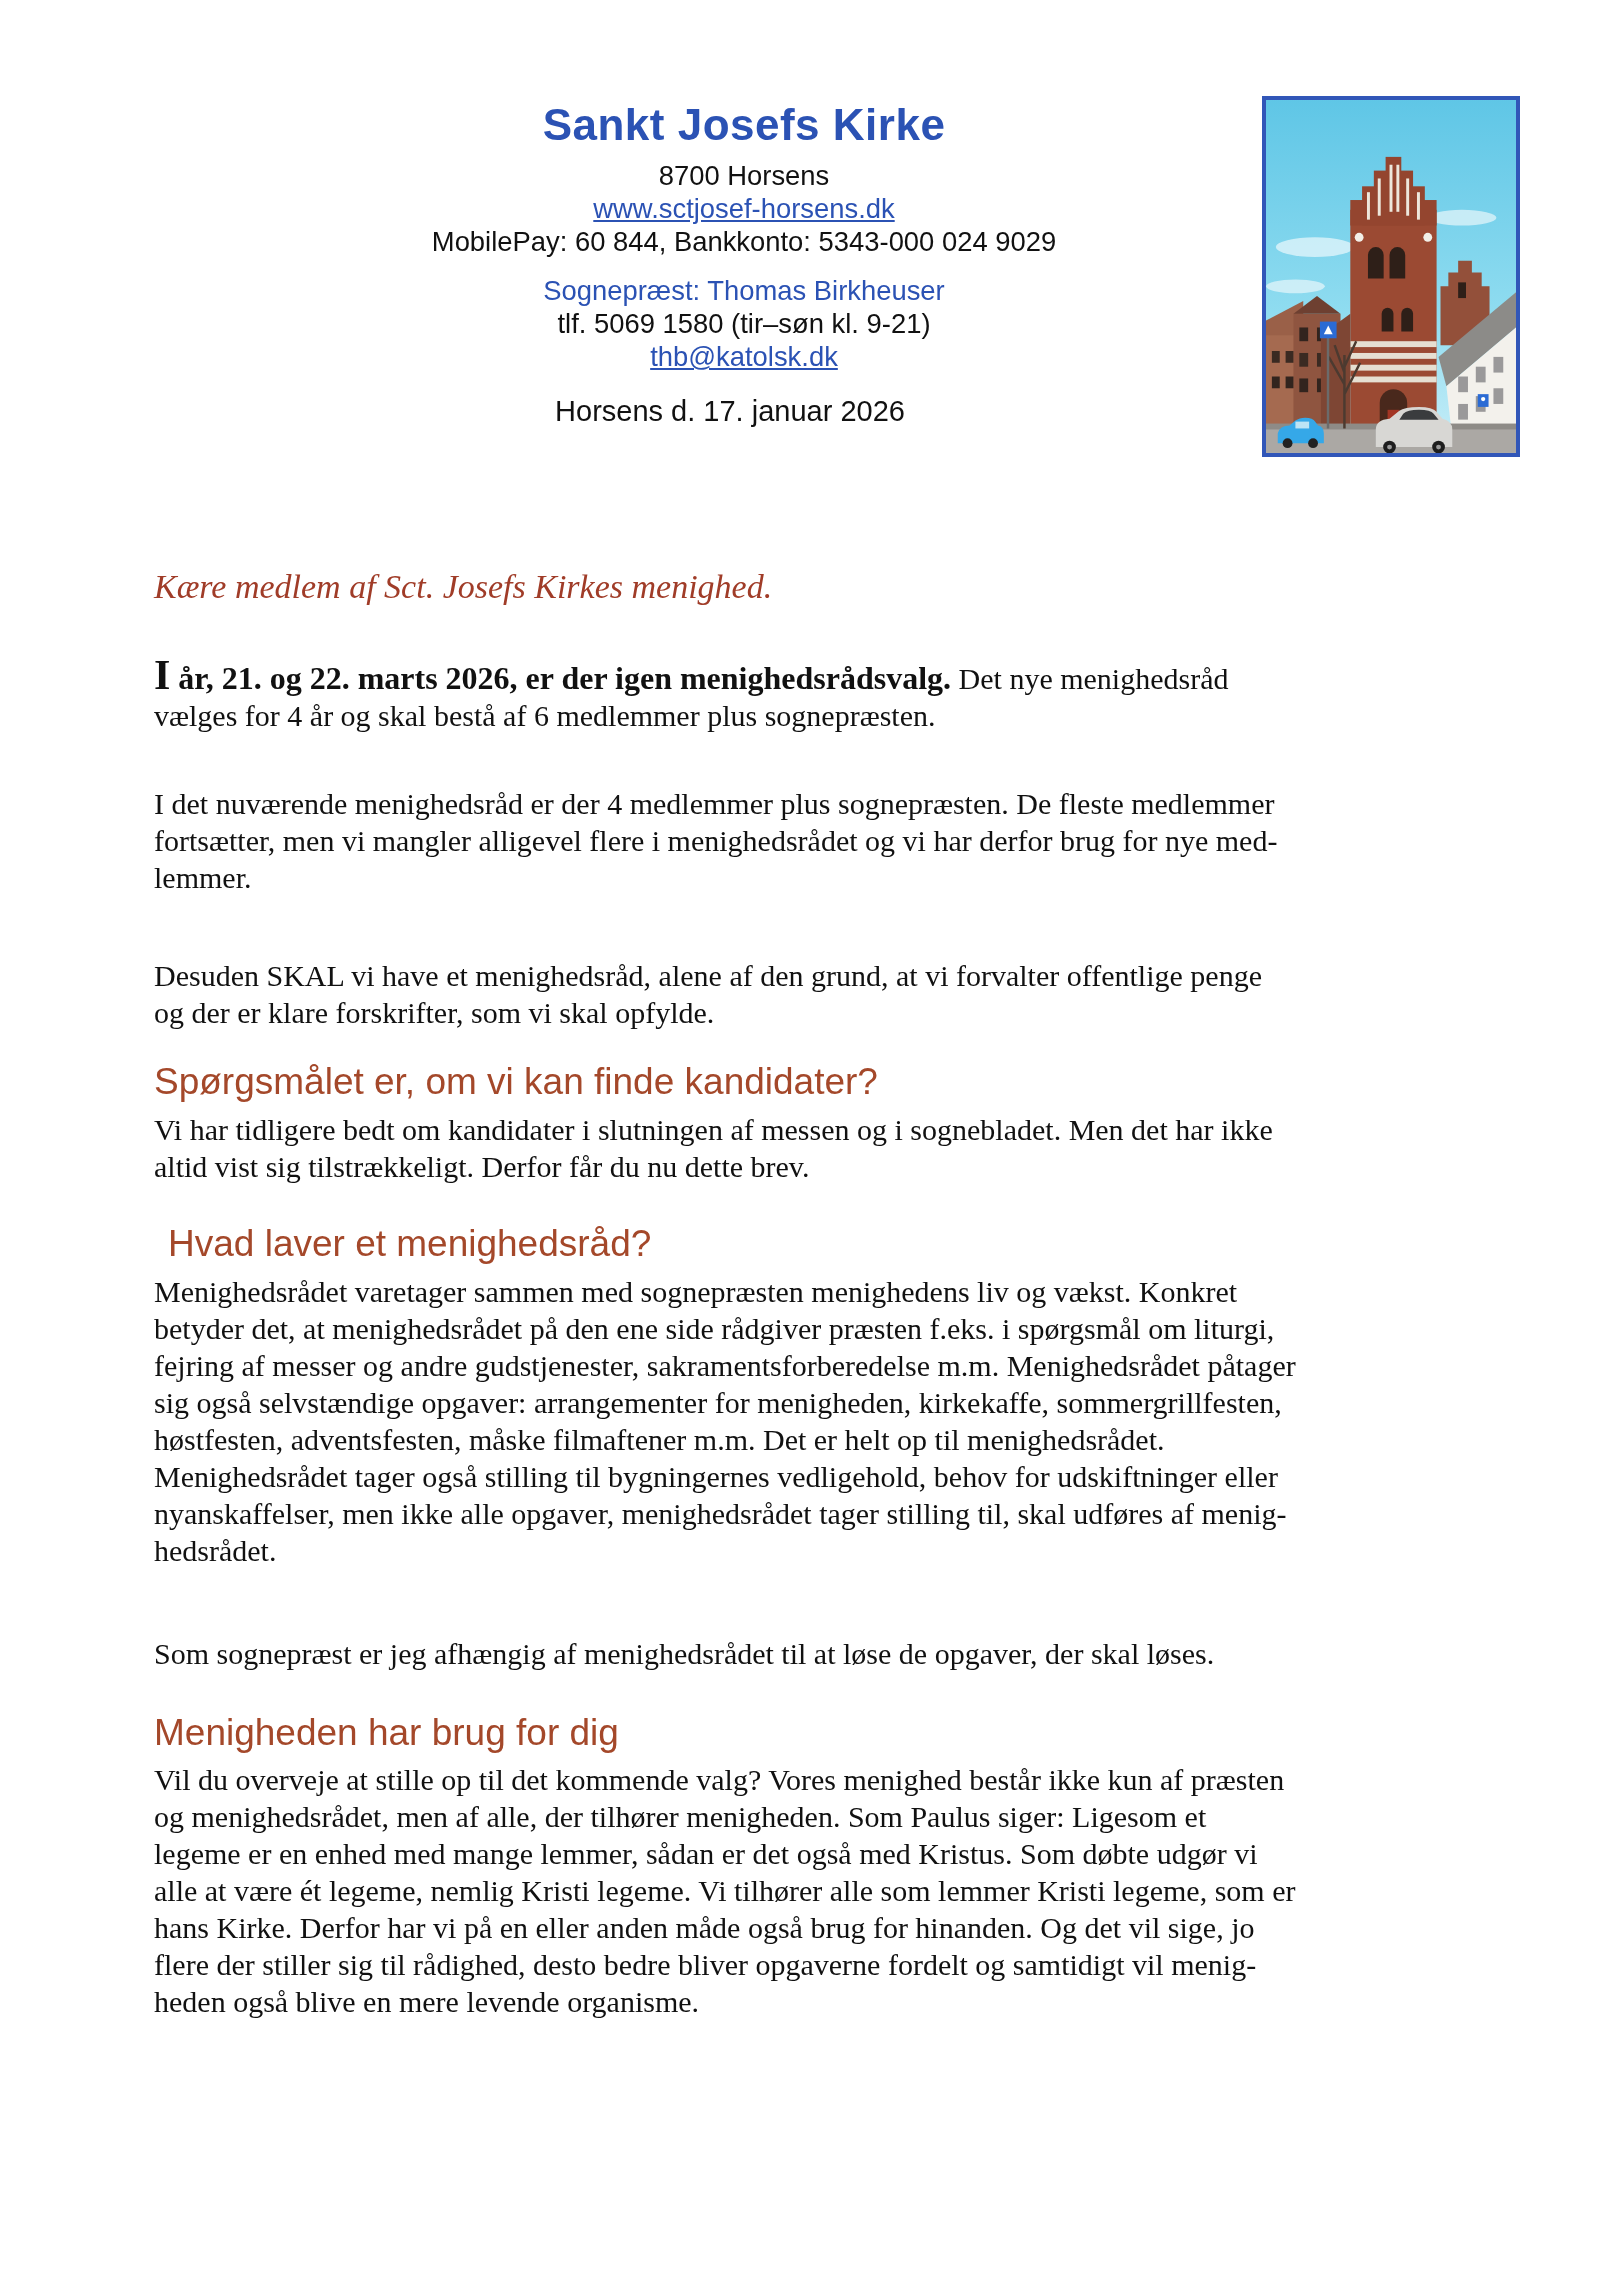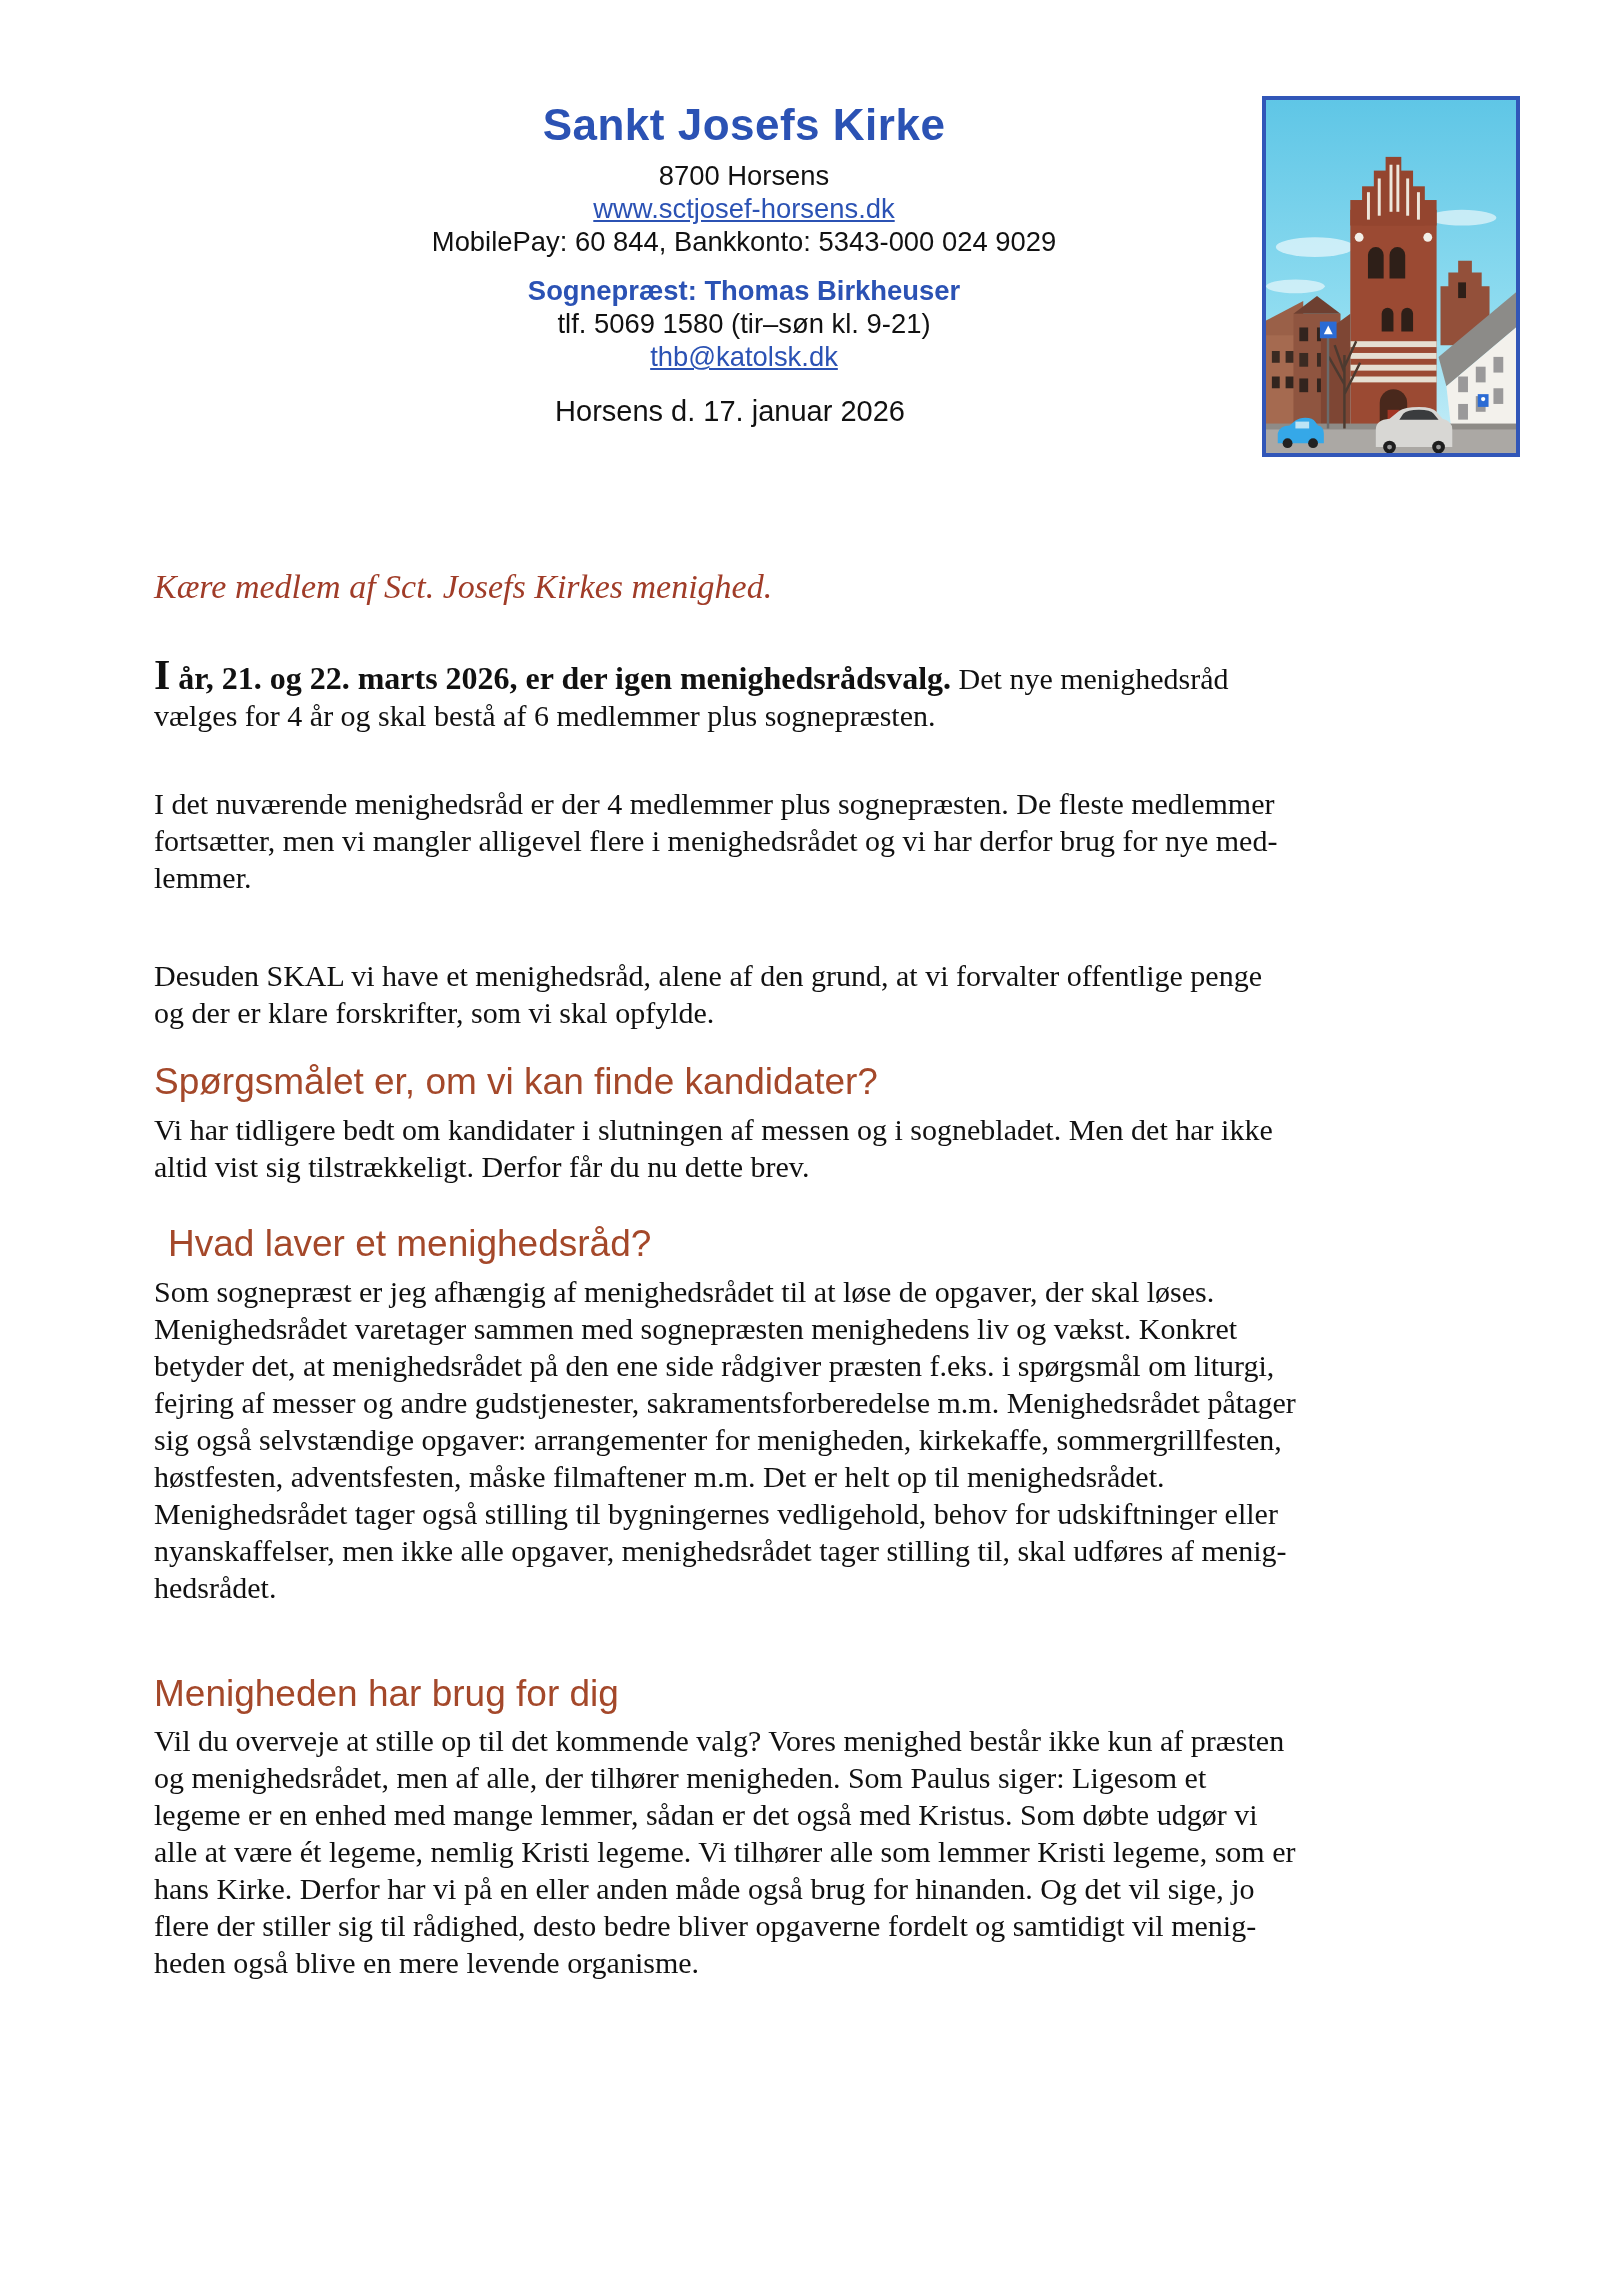--- a/index.html
+++ b/index.html
@@ -21,21 +21,21 @@
   .header-block{
     position:absolute;top:98px;left:294px;width:900px;
     text-align:center;
   }
   .org-title{
     margin:0 0 7.8px 0;
     font-size:44px;font-weight:bold;line-height:53px;
     color:var(--blue);letter-spacing:0.5px;
   }
   .h-line{font-size:27.4px;line-height:33px;}
-  .h-blue{color:var(--blue);font-weight:bold;}
+  .h-blue{color:var(--blue);}
   a.h-link{color:var(--blue);text-decoration:underline;cursor:pointer;}
   .h-gap{height:16.7px;}
   .date-line{margin-top:20.6px;font-size:29px;line-height:35px;padding-right:28px;}
   
   .photo-frame{
     position:absolute;left:1262px;top:96px;width:250px;height:353px;
     border:4.9px solid #3156B8;background:#8ED8EE;
   }
   .photo-frame svg{display:block;}
   
@@ -197,30 +197,30 @@
 lemmer.</p>
 
   <p class="body p-must">Desuden SKAL vi have et menighedsråd, alene af den grund, at vi forvalter offentlige penge
 og der er klare forskrifter, som vi skal opfylde.</p>
 
   <h2 class="section h-candidates">Spørgsmålet er, om vi kan finde kandidater?</h2>
   <p class="body p-candidates">Vi har tidligere bedt om kandidater i slutningen af messen og i sognebladet. Men det har ikke
 altid vist sig tilstrækkeligt. Derfor får du nu dette brev.</p>
 
   <h2 class="section h-what">Hvad laver et menighedsråd?</h2>
-  <p class="body p-depend">Som sognepræst er jeg afhængig af menighedsrådet til at løse de opgaver, der skal løses.</p>
-
   <p class="body p-what">Menighedsrådet varetager sammen med sognepræsten menighedens liv og vækst. Konkret
 betyder det, at menighedsrådet på den ene side rådgiver præsten f.eks. i spørgsmål om liturgi,
 fejring af messer og andre gudstjenester, sakramentsforberedelse m.m. Menighedsrådet påtager
 sig også selvstændige opgaver: arrangementer for menigheden, kirkekaffe, sommergrillfesten,
 høstfesten, adventsfesten, måske filmaftener m.m. Det er helt op til menighedsrådet.
 Menighedsrådet tager også stilling til bygningernes vedligehold, behov for udskiftninger eller
 nyanskaffelser, men ikke alle opgaver, menighedsrådet tager stilling til, skal udføres af menig-
 hedsrådet.</p>
+
+  <p class="body p-depend">Som sognepræst er jeg afhængig af menighedsrådet til at løse de opgaver, der skal løses.</p>
 
   <h2 class="section h-need">Menigheden har brug for dig</h2>
   <p class="body p-need">Vil du overveje at stille op til det kommende valg? Vores menighed består ikke kun af præsten
 og menighedsrådet, men af alle, der tilhører menigheden. Som Paulus siger: Ligesom et
 legeme er en enhed med mange lemmer, sådan er det også med Kristus. Som døbte udgør vi
 alle at være ét legeme, nemlig Kristi legeme. Vi tilhører alle som lemmer Kristi legeme, som er
 hans Kirke. Derfor har vi på en eller anden måde også brug for hinanden. Og det vil sige, jo
 flere der stiller sig til rådighed, desto bedre bliver opgaverne fordelt og samtidigt vil menig-
 heden også blive en mere levende organisme.</p>
 </div>

